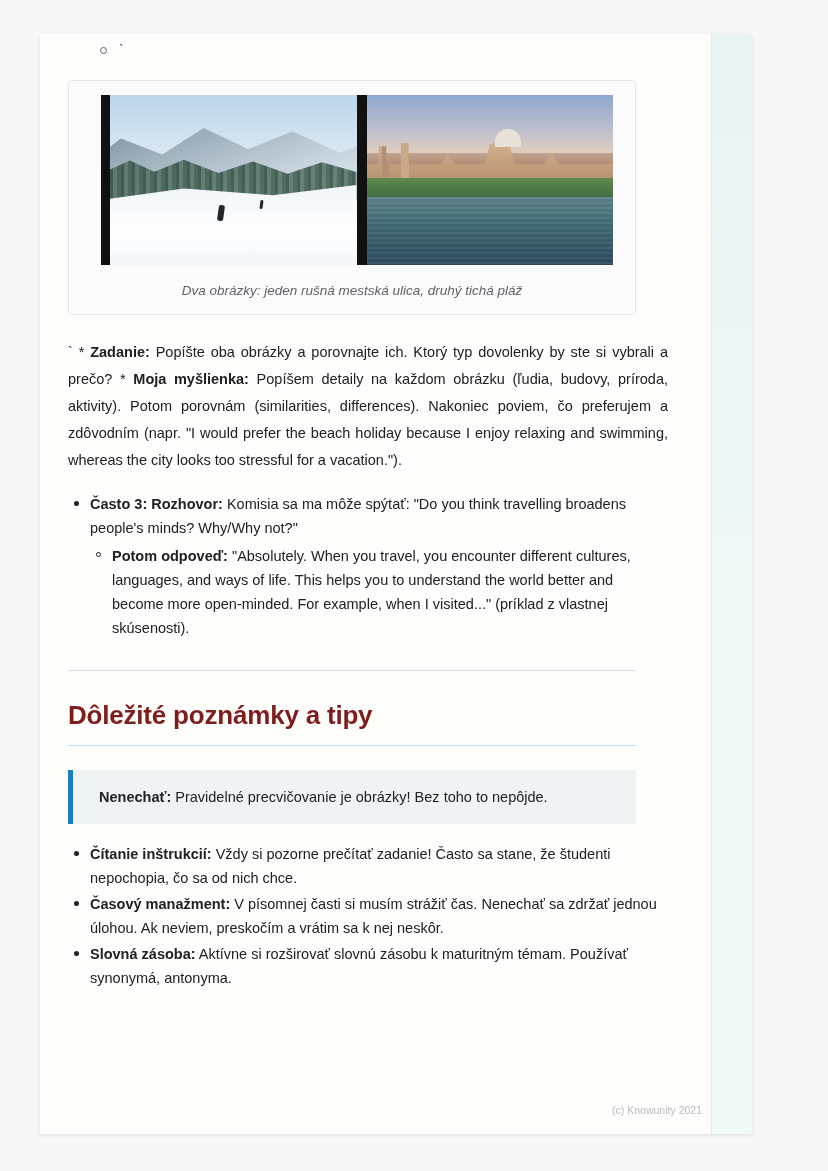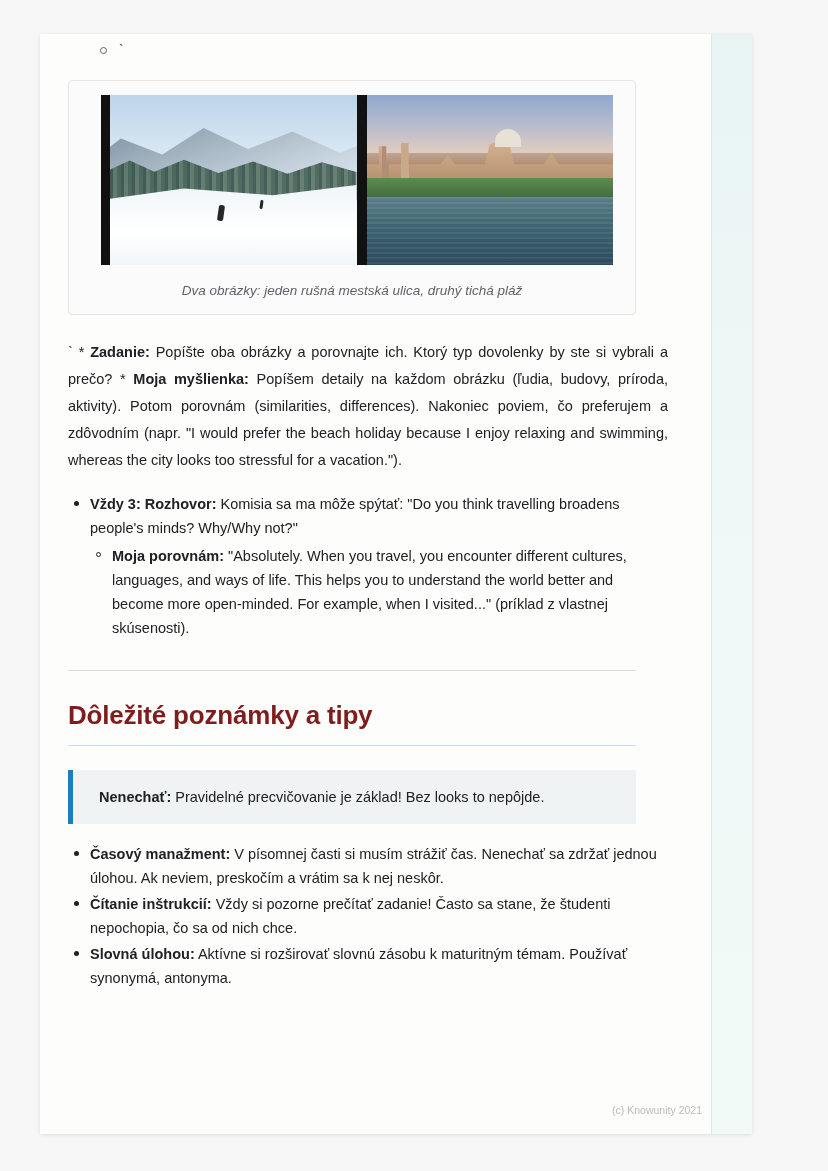--- a/index.html
+++ b/index.html
@@ -299,47 +299,47 @@
             <div class="city-refl"></div>
           </div>
         </div>
         <div class="fig-caption">Dva obrázky: jeden rušná mestská ulica, druhý tichá pláž</div>
       </div>
 
       <p class="just"><span>` * </span><b>Zadanie:</b><span> Popíšte oba obrázky a porovnajte ich. Ktorý typ dovolenky by ste si vybrali a prečo? * </span><b>Moja myšlienka:</b><span> Popíšem detaily na každom obrázku (ľudia, budovy, príroda, aktivity). Potom porovnám (similarities, differences). Nakoniec poviem, čo preferujem a zdôvodním (napr. "I would prefer the beach holiday because I enjoy relaxing and swimming, whereas the city looks too stressful for a vacation.").</span></p>
 
       <ul class="bul">
         <li>
-          <b>Vždy 3: Rozhovor:</b><span> Komisia sa ma môže spýtať: "Do you think travelling broadens people's minds? Why/Why not?"</span>
+          <b>Často 3: Rozhovor:</b><span> Komisia sa ma môže spýtať: "Do you think travelling broadens people's minds? Why/Why not?"</span>
           <ul class="sub">
             <li>
-              <b>Moja porovnám:</b><span> "Absolutely. When you travel, you encounter different cultures, languages, and ways of life. This helps you to understand the world better and become more open-minded. For example, when I visited..." (príklad z vlastnej skúsenosti).</span>
+              <b>Potom odpoveď:</b><span> "Absolutely. When you travel, you encounter different cultures, languages, and ways of life. This helps you to understand the world better and become more open-minded. For example, when I visited..." (príklad z vlastnej skúsenosti).</span>
             </li>
           </ul>
         </li>
       </ul>
 
       <hr class="sep">
 
       <h2 class="heading">Dôležité poznámky a tipy</h2>
       <hr class="heading-rule">
 
       <div class="callout">
-        <b>Nenechať:</b><span> Pravidelné precvičovanie je základ! Bez looks to nepôjde.</span>
+        <b>Nenechať:</b><span> Pravidelné precvičovanie je obrázky! Bez toho to nepôjde.</span>
       </div>
 
       <ul class="bul">
+        <li>
+          <b>Čítanie inštrukcií:</b><span> Vždy si pozorne prečítať zadanie! Často sa stane, že študenti nepochopia, čo sa od nich chce.</span>
+        </li>
         <li>
           <b>Časový manažment:</b><span> V písomnej časti si musím strážiť čas. Nenechať sa zdržať jednou úlohou. Ak neviem, preskočím a vrátim sa k nej neskôr.</span>
         </li>
         <li>
-          <b>Čítanie inštrukcií:</b><span> Vždy si pozorne prečítať zadanie! Často sa stane, že študenti nepochopia, čo sa od nich chce.</span>
-        </li>
-        <li>
-          <b>Slovná úlohou:</b><span> Aktívne si rozširovať slovnú zásobu k maturitným témam. Používať synonymá, antonyma.</span>
+          <b>Slovná zásoba:</b><span> Aktívne si rozširovať slovnú zásobu k maturitným témam. Používať synonymá, antonyma.</span>
         </li>
       </ul>
 
     </div>
 
     <div class="footer-note">(c) Knowunity 2021</div>
   </div>
 </div>
 
 </body></html>

